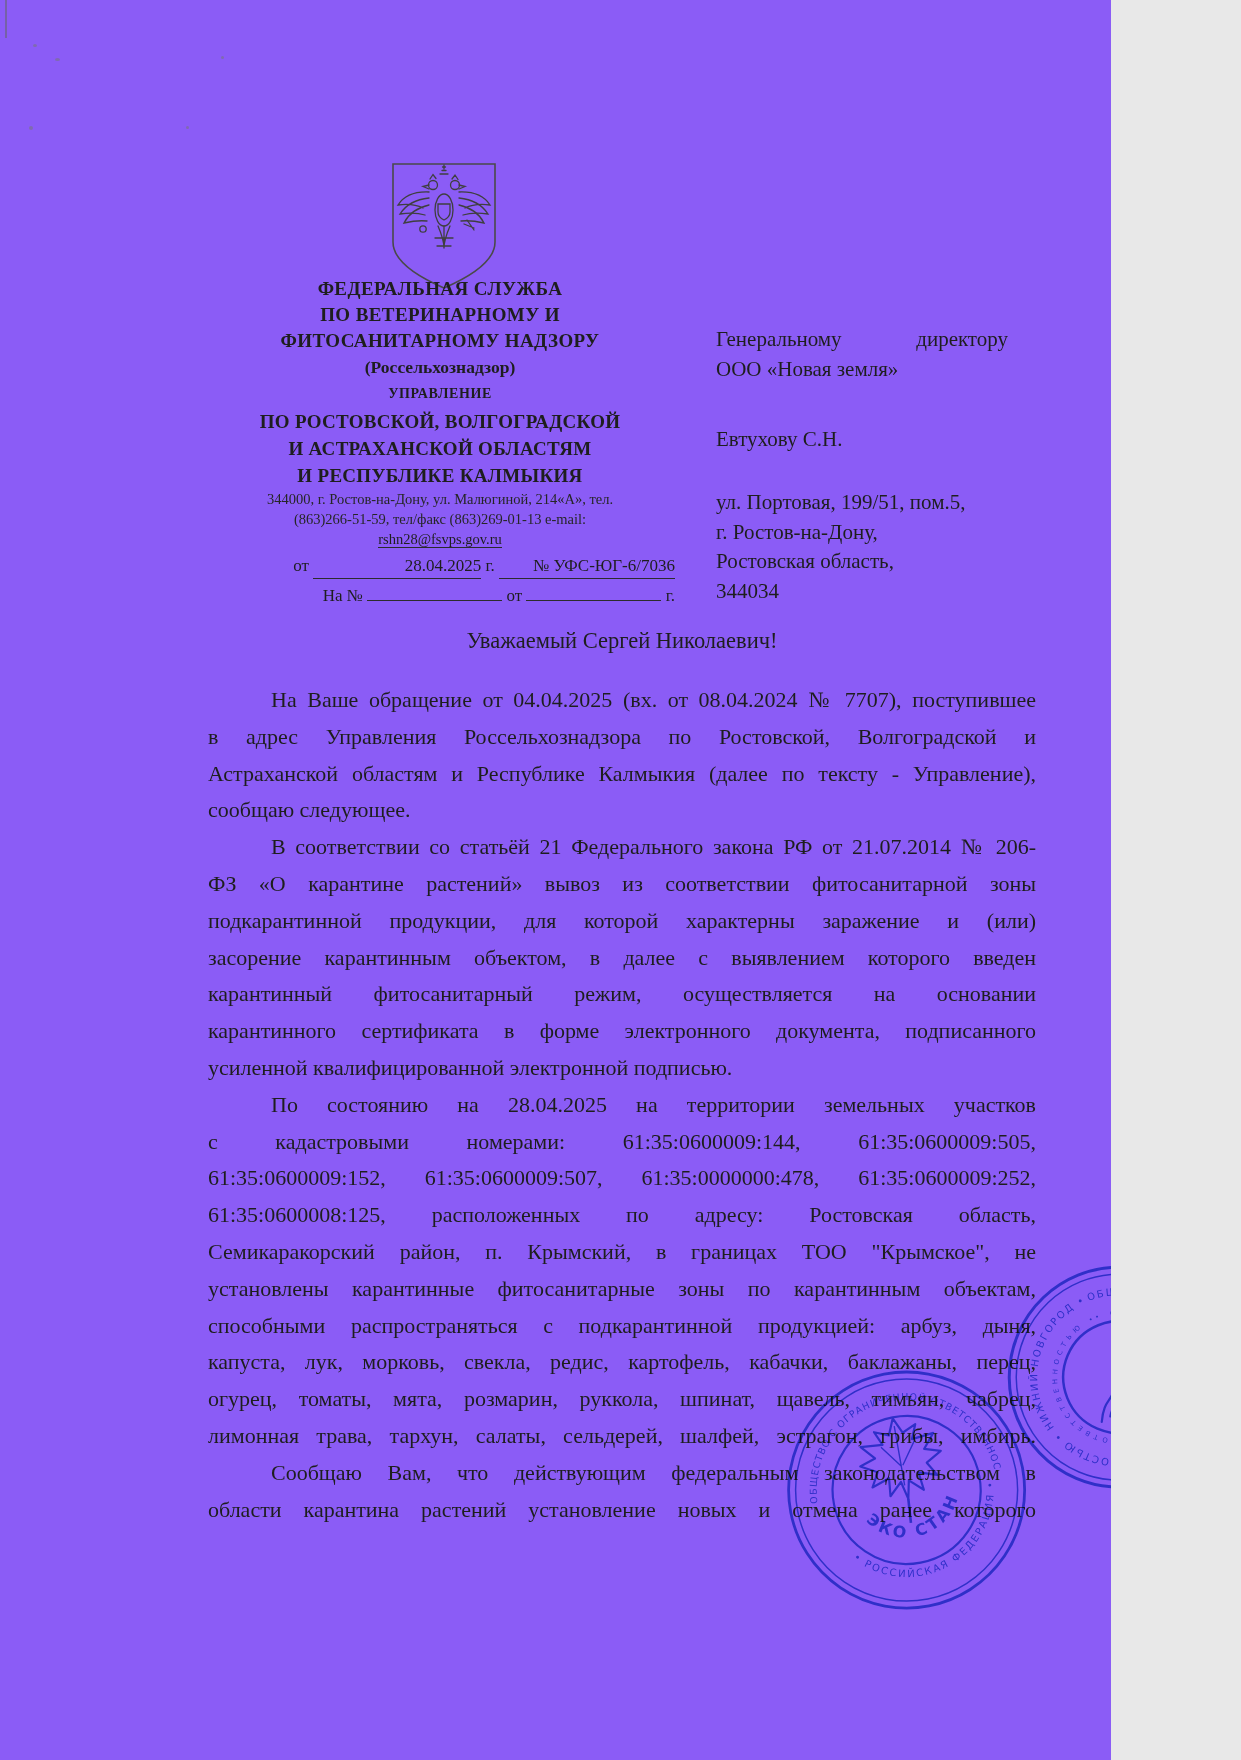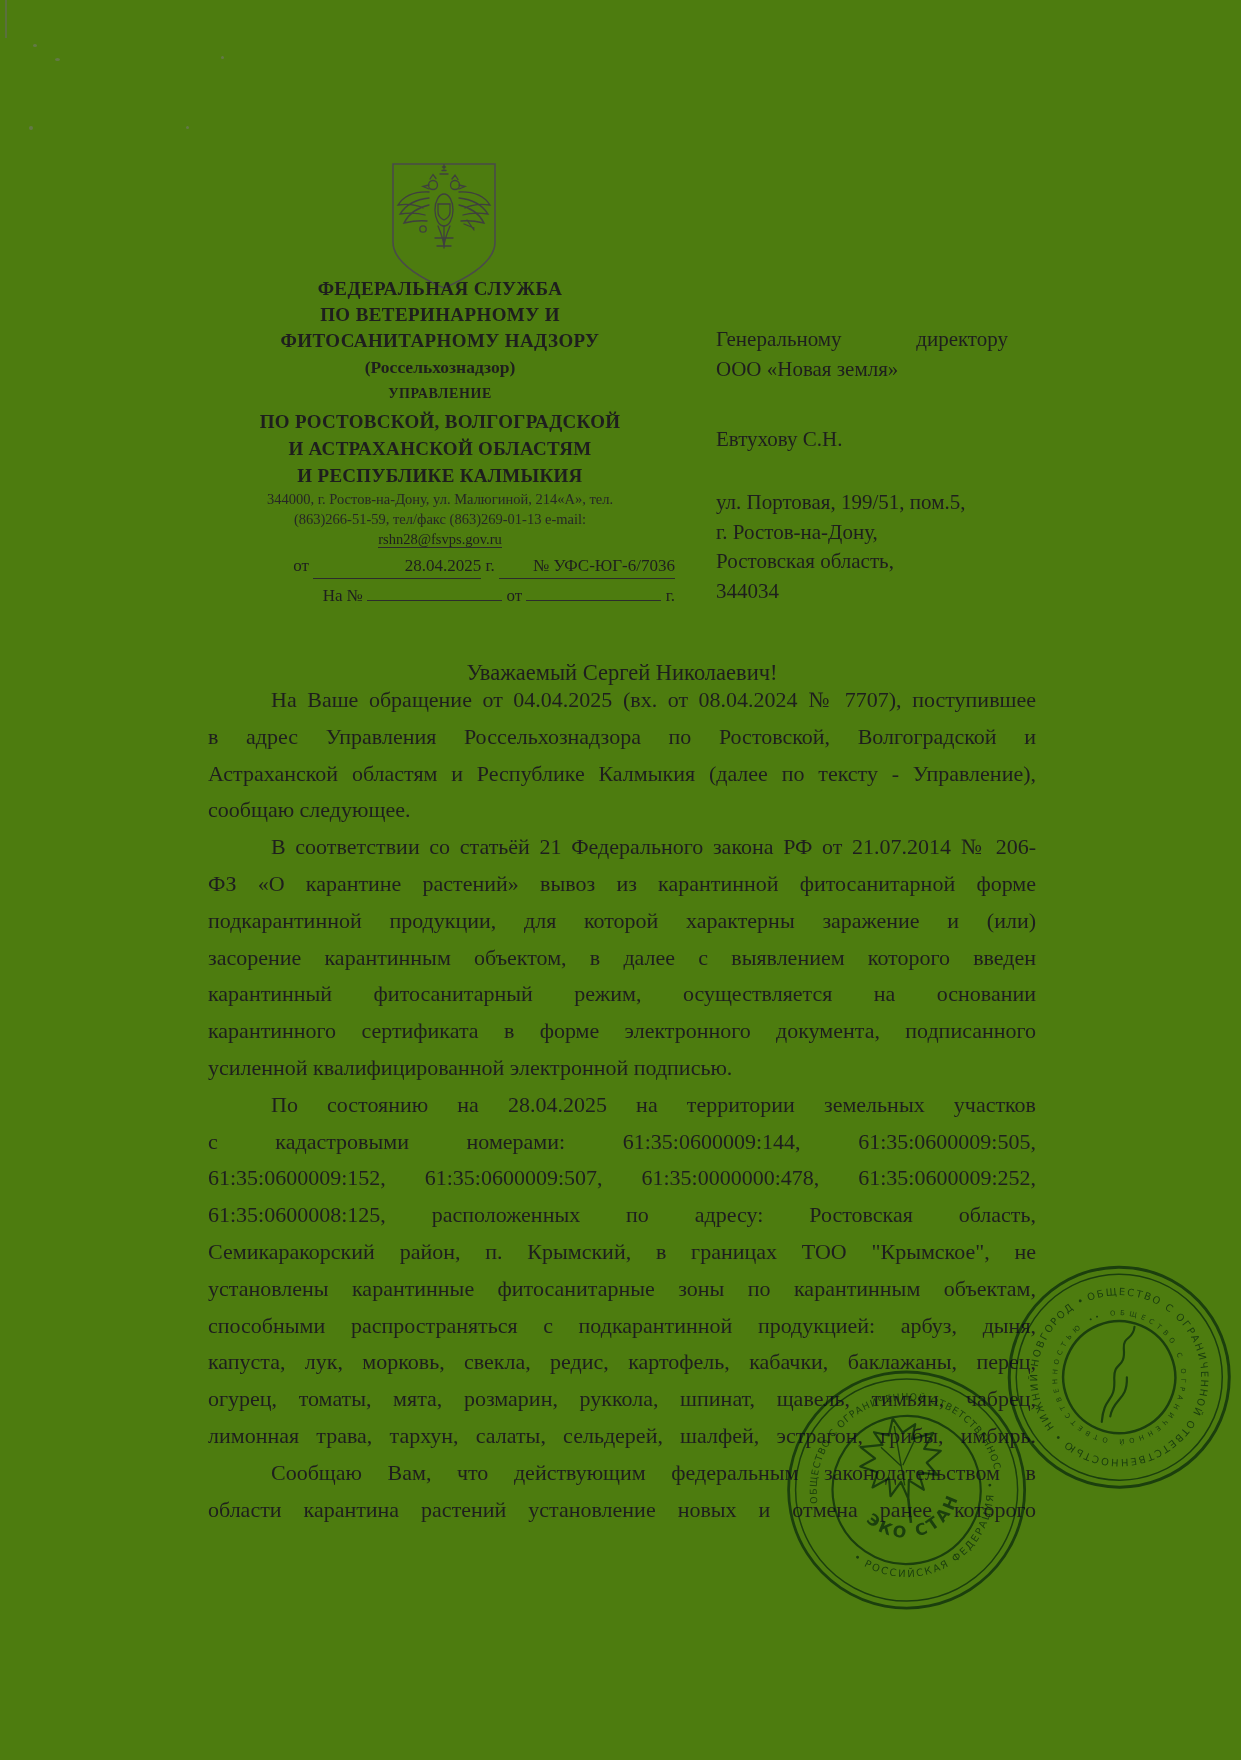--- a/index.html
+++ b/index.html
@@ -1,16 +1,16 @@
 <!DOCTYPE html>
 <html><head>
 <meta charset="utf-8">
 <style>
   html,body{margin:0;padding:0;background:#e8e8e8;}
-  .page{position:relative;width:1241px;height:1760px;background:#4d7c0f;overflow:hidden;
+  .page{position:relative;width:1111px;height:1760px;background:#8b5cf6;overflow:hidden;
         font-family:"Liberation Serif","DejaVu Serif",serif;color:#1e1e1e;}
 
   
   .edge-line{position:absolute;left:5px;top:0;width:2px;height:38px;background:#666;opacity:.55;}
   .speck{position:absolute;background:#777;border-radius:50%;opacity:.55;}
 
   
   .coat{position:absolute;left:383px;top:158px;width:122px;height:136px;}
   .lh{position:absolute;left:205px;top:276px;width:470px;text-align:center;}
   .lh .big{font-weight:bold;font-size:19px;line-height:26px;letter-spacing:.4px;}
@@ -27,21 +27,21 @@
   .blank{display:inline-block;border-bottom:1.6px solid #2c2c2c;width:135px;height:16px;}
 
   
   .recipient{position:absolute;left:716px;top:324px;width:292px;font-size:21px;line-height:30px;}
   .recipient .jline{text-align:justify;text-align-last:justify;}
   .recipient .gap28{height:40px;}
   .recipient .gap33{height:34px;}
   .recipient .bl{text-align:left;line-height:29.5px;}
 
   
-  .salutation{position:absolute;left:208px;top:660px;width:828px;text-align:center;
+  .salutation{position:absolute;left:208px;top:628px;width:828px;text-align:center;
               font-size:22.5px;}
   .body{position:absolute;left:208px;top:682px;width:828px;font-size:22px;}
   .body .bl{line-height:36.8px;text-align:justify;}
   .body .jl{text-align-last:justify;}
   .body .indent{text-indent:63px;}
 
   
   .stamp{position:absolute;mix-blend-mode:multiply;opacity:.85;}
   .stamp-eco{left:782px;top:1365px;transform:rotate(-11deg);}
   .stamp-co{left:1003px;top:1260px;transform:rotate(-22deg);}
@@ -128,21 +128,21 @@
 
   <div class="body">
     <div>
         <div class="bl indent jl">На Ваше обращение от 04.04.2025 (вх. от 08.04.2024 № 7707), поступившее</div>
         <div class="bl jl">в адрес Управления Россельхознадзора по Ростовской, Волгоградской и</div>
         <div class="bl jl">Астраханской областям и Республике Калмыкия (далее по тексту - Управление),</div>
         <div class="bl">сообщаю следующее.</div>
       </div>
     <div>
         <div class="bl indent jl">В соответствии со статьёй 21  Федерального закона РФ от 21.07.2014 № 206-</div>
-        <div class="bl jl">ФЗ «О карантине растений» вывоз из карантинной фитосанитарной форме</div>
+        <div class="bl jl">ФЗ «О карантине растений» вывоз из соответствии фитосанитарной зоны</div>
         <div class="bl jl">подкарантинной продукции, для которой характерны заражение и (или)</div>
         <div class="bl jl">засорение карантинным объектом, в далее с выявлением которого введен</div>
         <div class="bl jl">карантинный фитосанитарный режим, осуществляется на основании</div>
         <div class="bl jl">карантинного сертификата в форме электронного документа, подписанного</div>
         <div class="bl">усиленной квалифицированной электронной подписью.</div>
       </div>
     <div>
         <div class="bl indent jl">По состоянию на 28.04.2025 на территории земельных участков</div>
         <div class="bl jl">с кадастровыми номерами: 61:35:0600009:144, 61:35:0600009:505,</div>
         <div class="bl jl">61:35:0600009:152, 61:35:0600009:507, 61:35:0000000:478, 61:35:0600009:252,</div>

